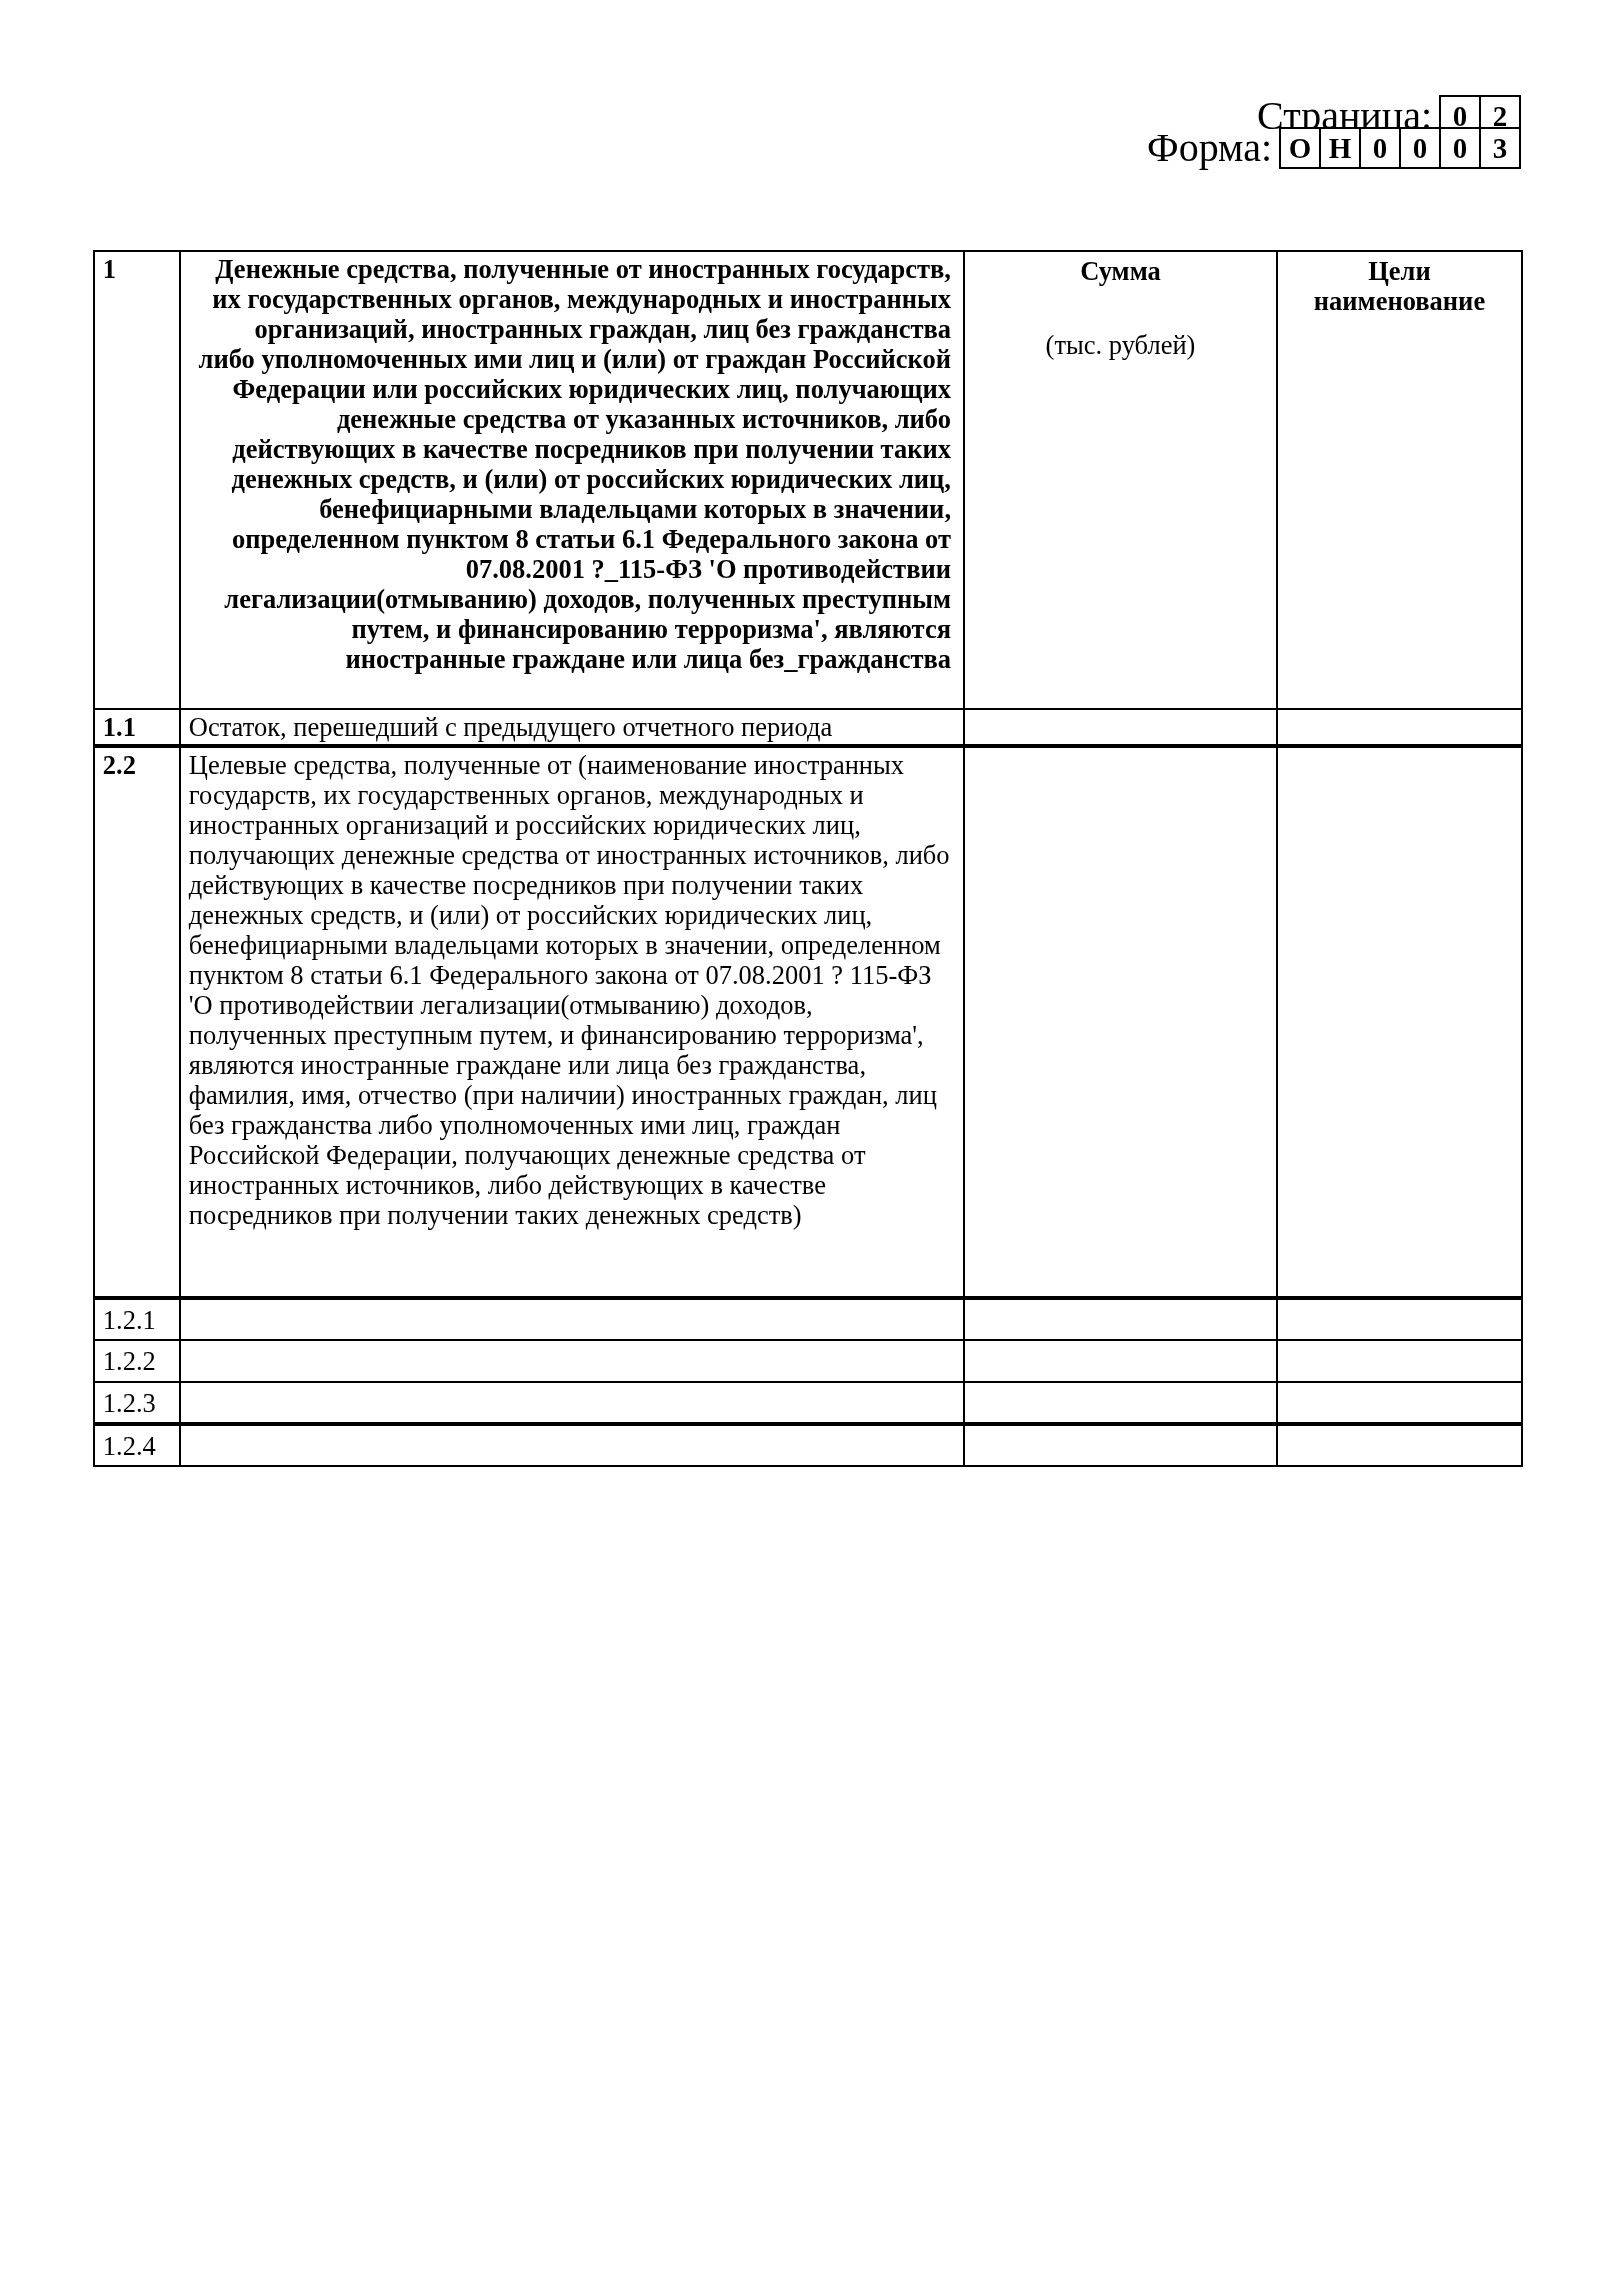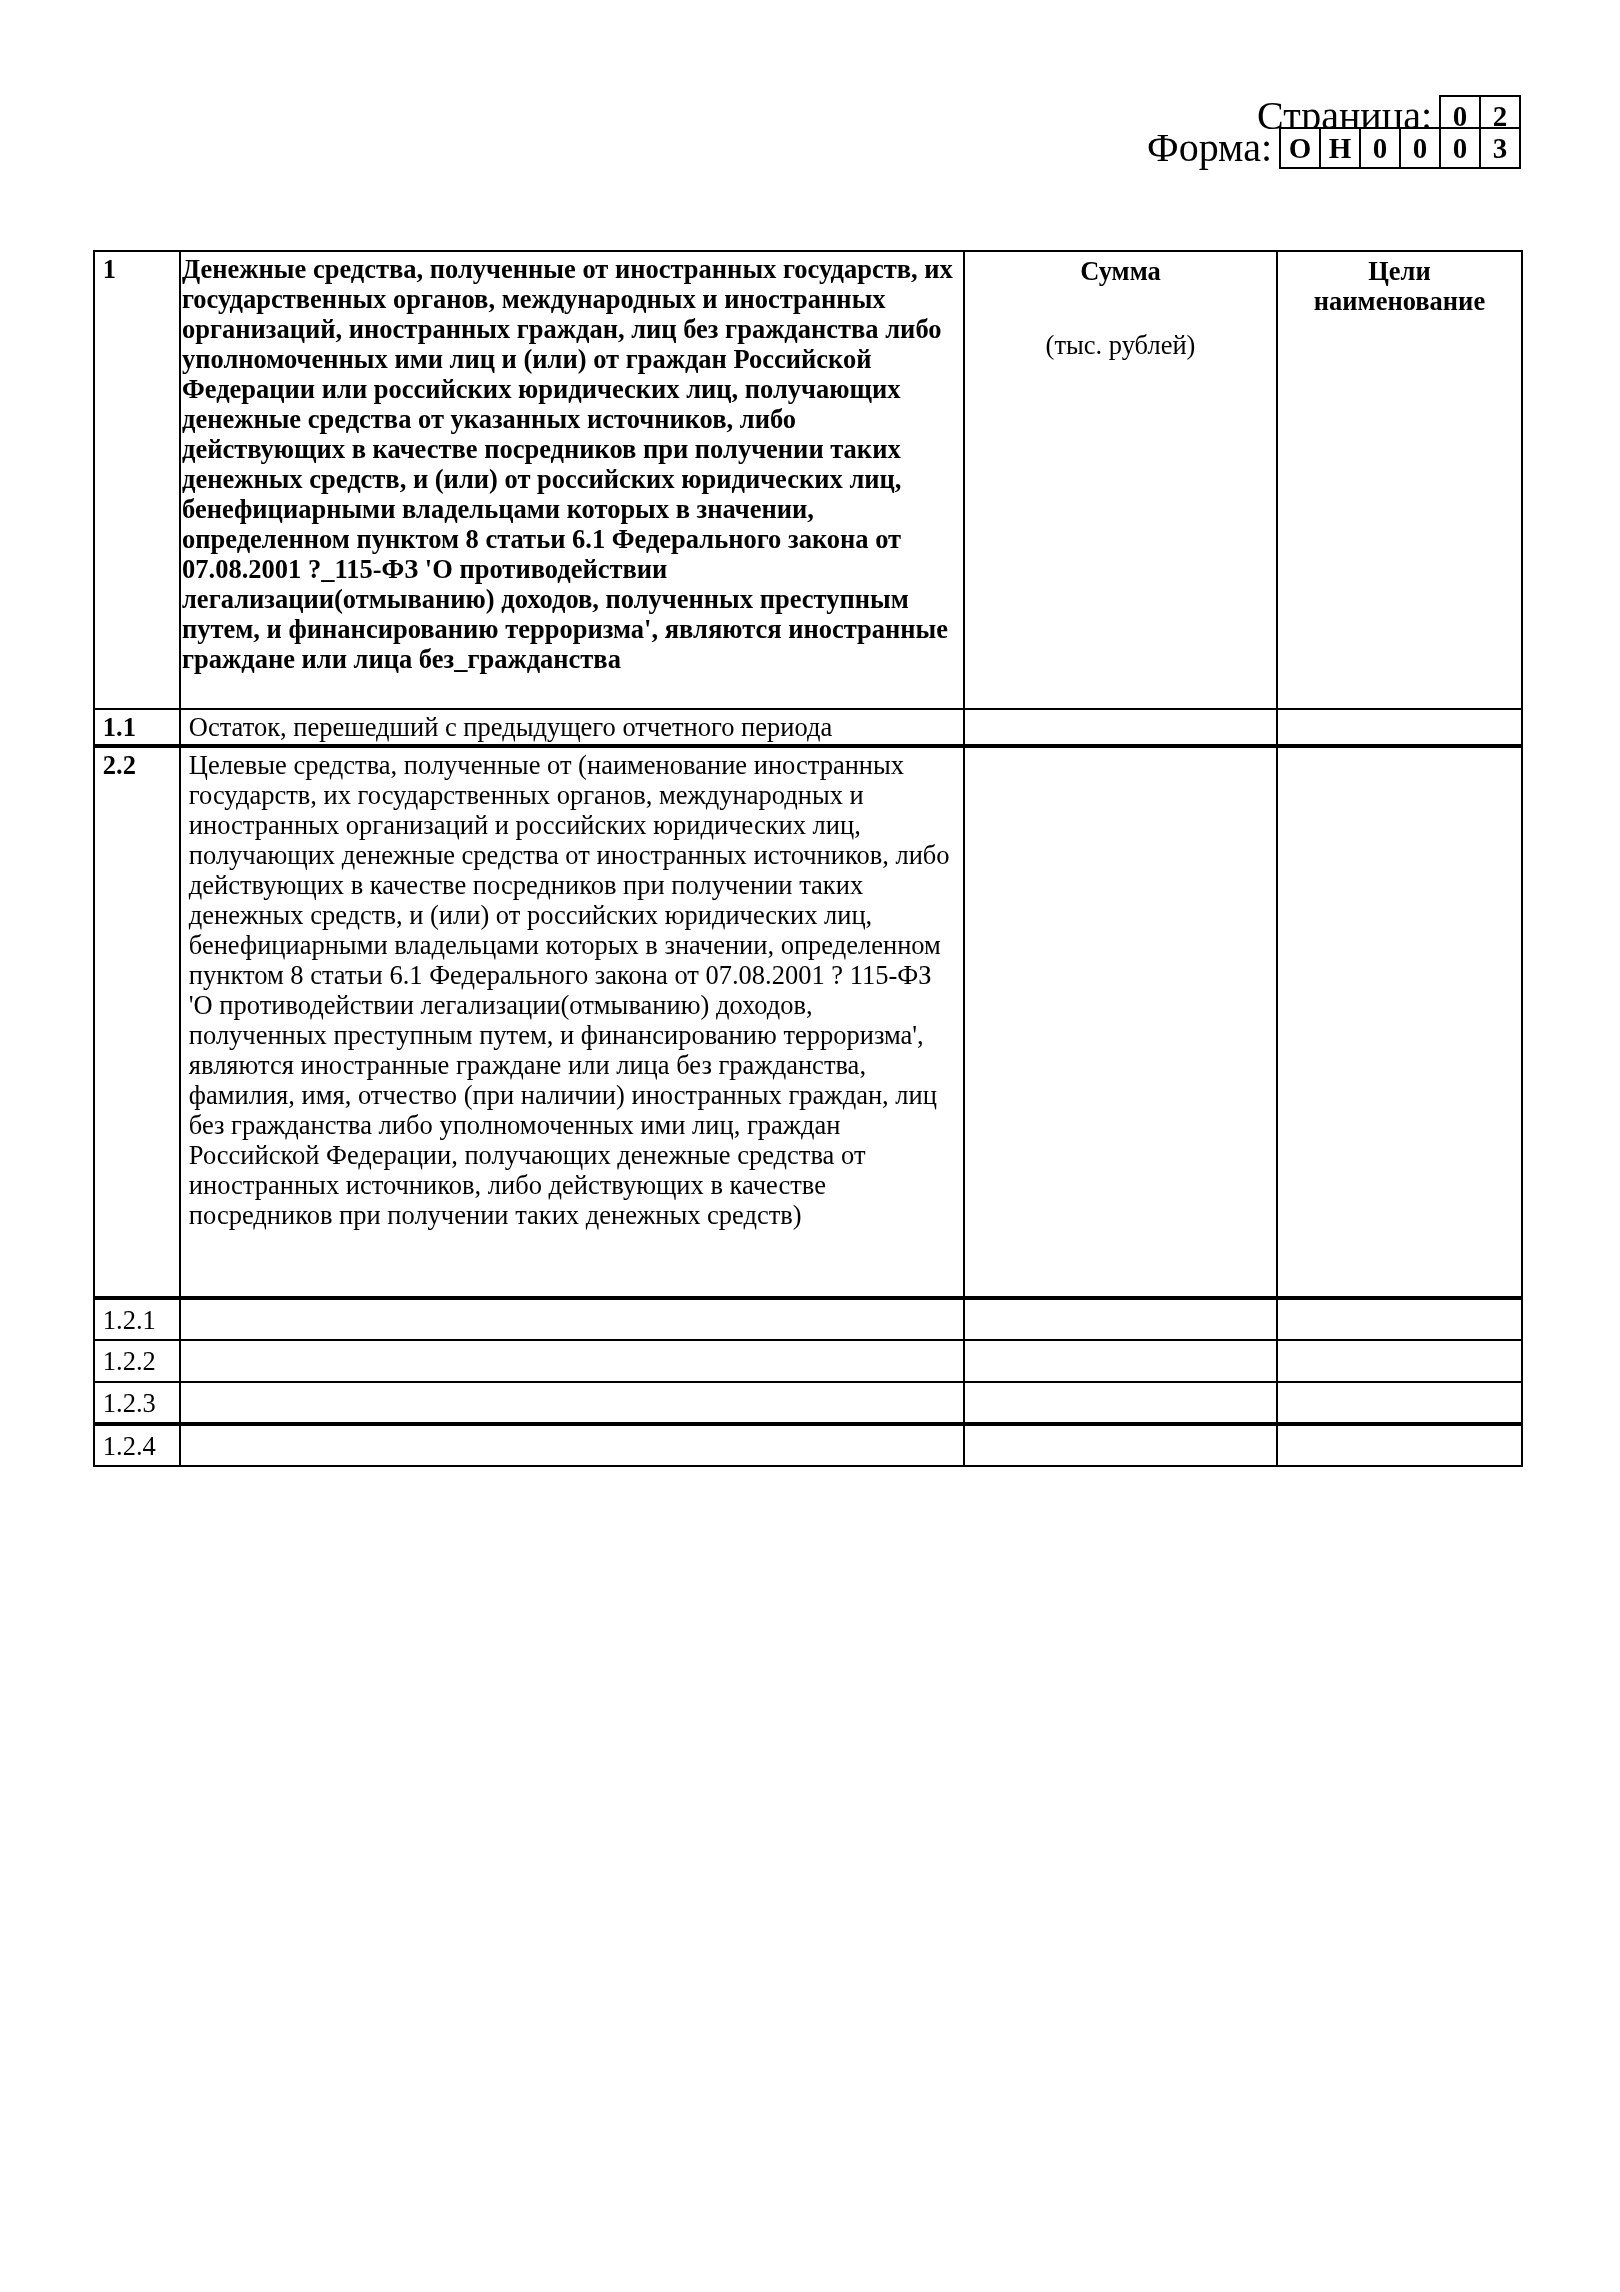--- a/index.html
+++ b/index.html
@@ -67,22 +67,22 @@
     font-size:26.5px;
     line-height:30px;
     background:var(--bg);
     overflow:hidden;
   }
   .doc-table tr.thick-bottom td{border-bottom:4.9px solid var(--border);margin-left:40px;}
   td.num-cell{font-weight:bold;padding-left:7.8px;}
   td.num-cell-plain{font-weight:normal;padding-left:7.8px;vertical-align:middle;}
   td.desc-main{
     font-weight:bold;
-    text-align:left;
-    padding:2px 1px;
+    text-align:right;
+    padding:2px 12px;
   }
   td.desc-plain{
     font-weight:normal;
     text-align:left;
   }
   td.col-header{
     text-align:center;
     padding-top:3.9px;
   }
   .col-header .bold-line{font-weight:bold;}

